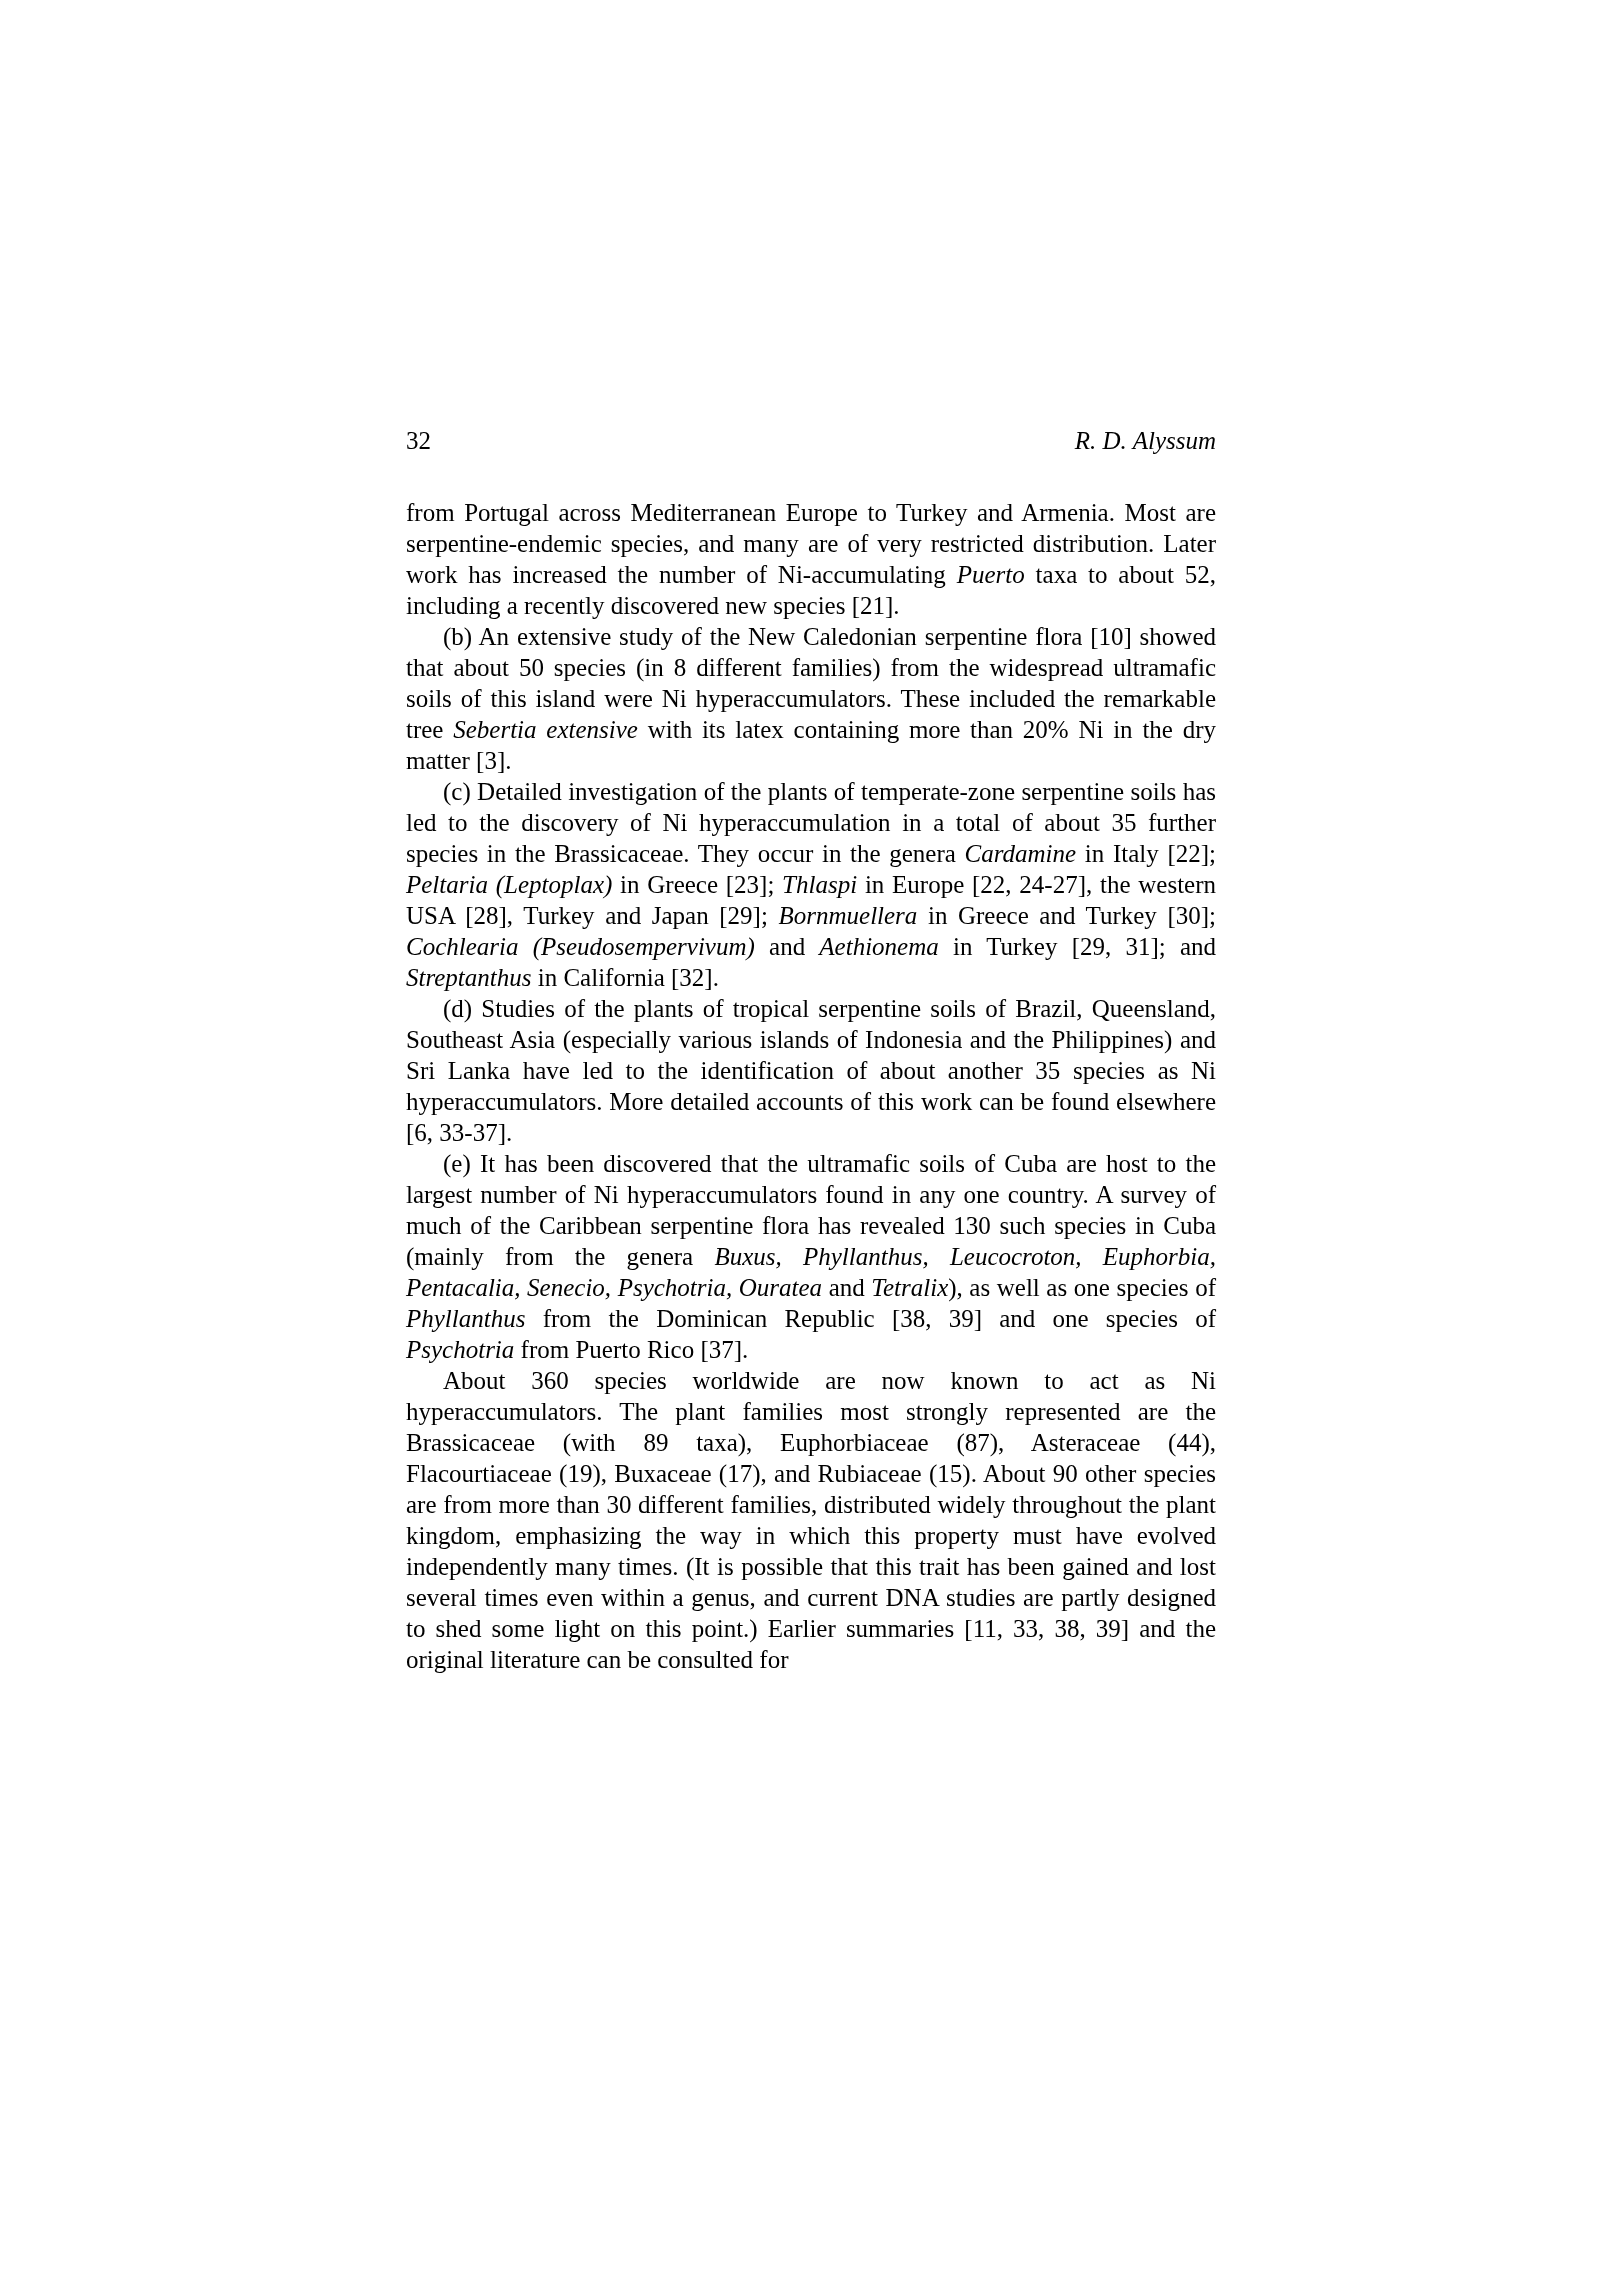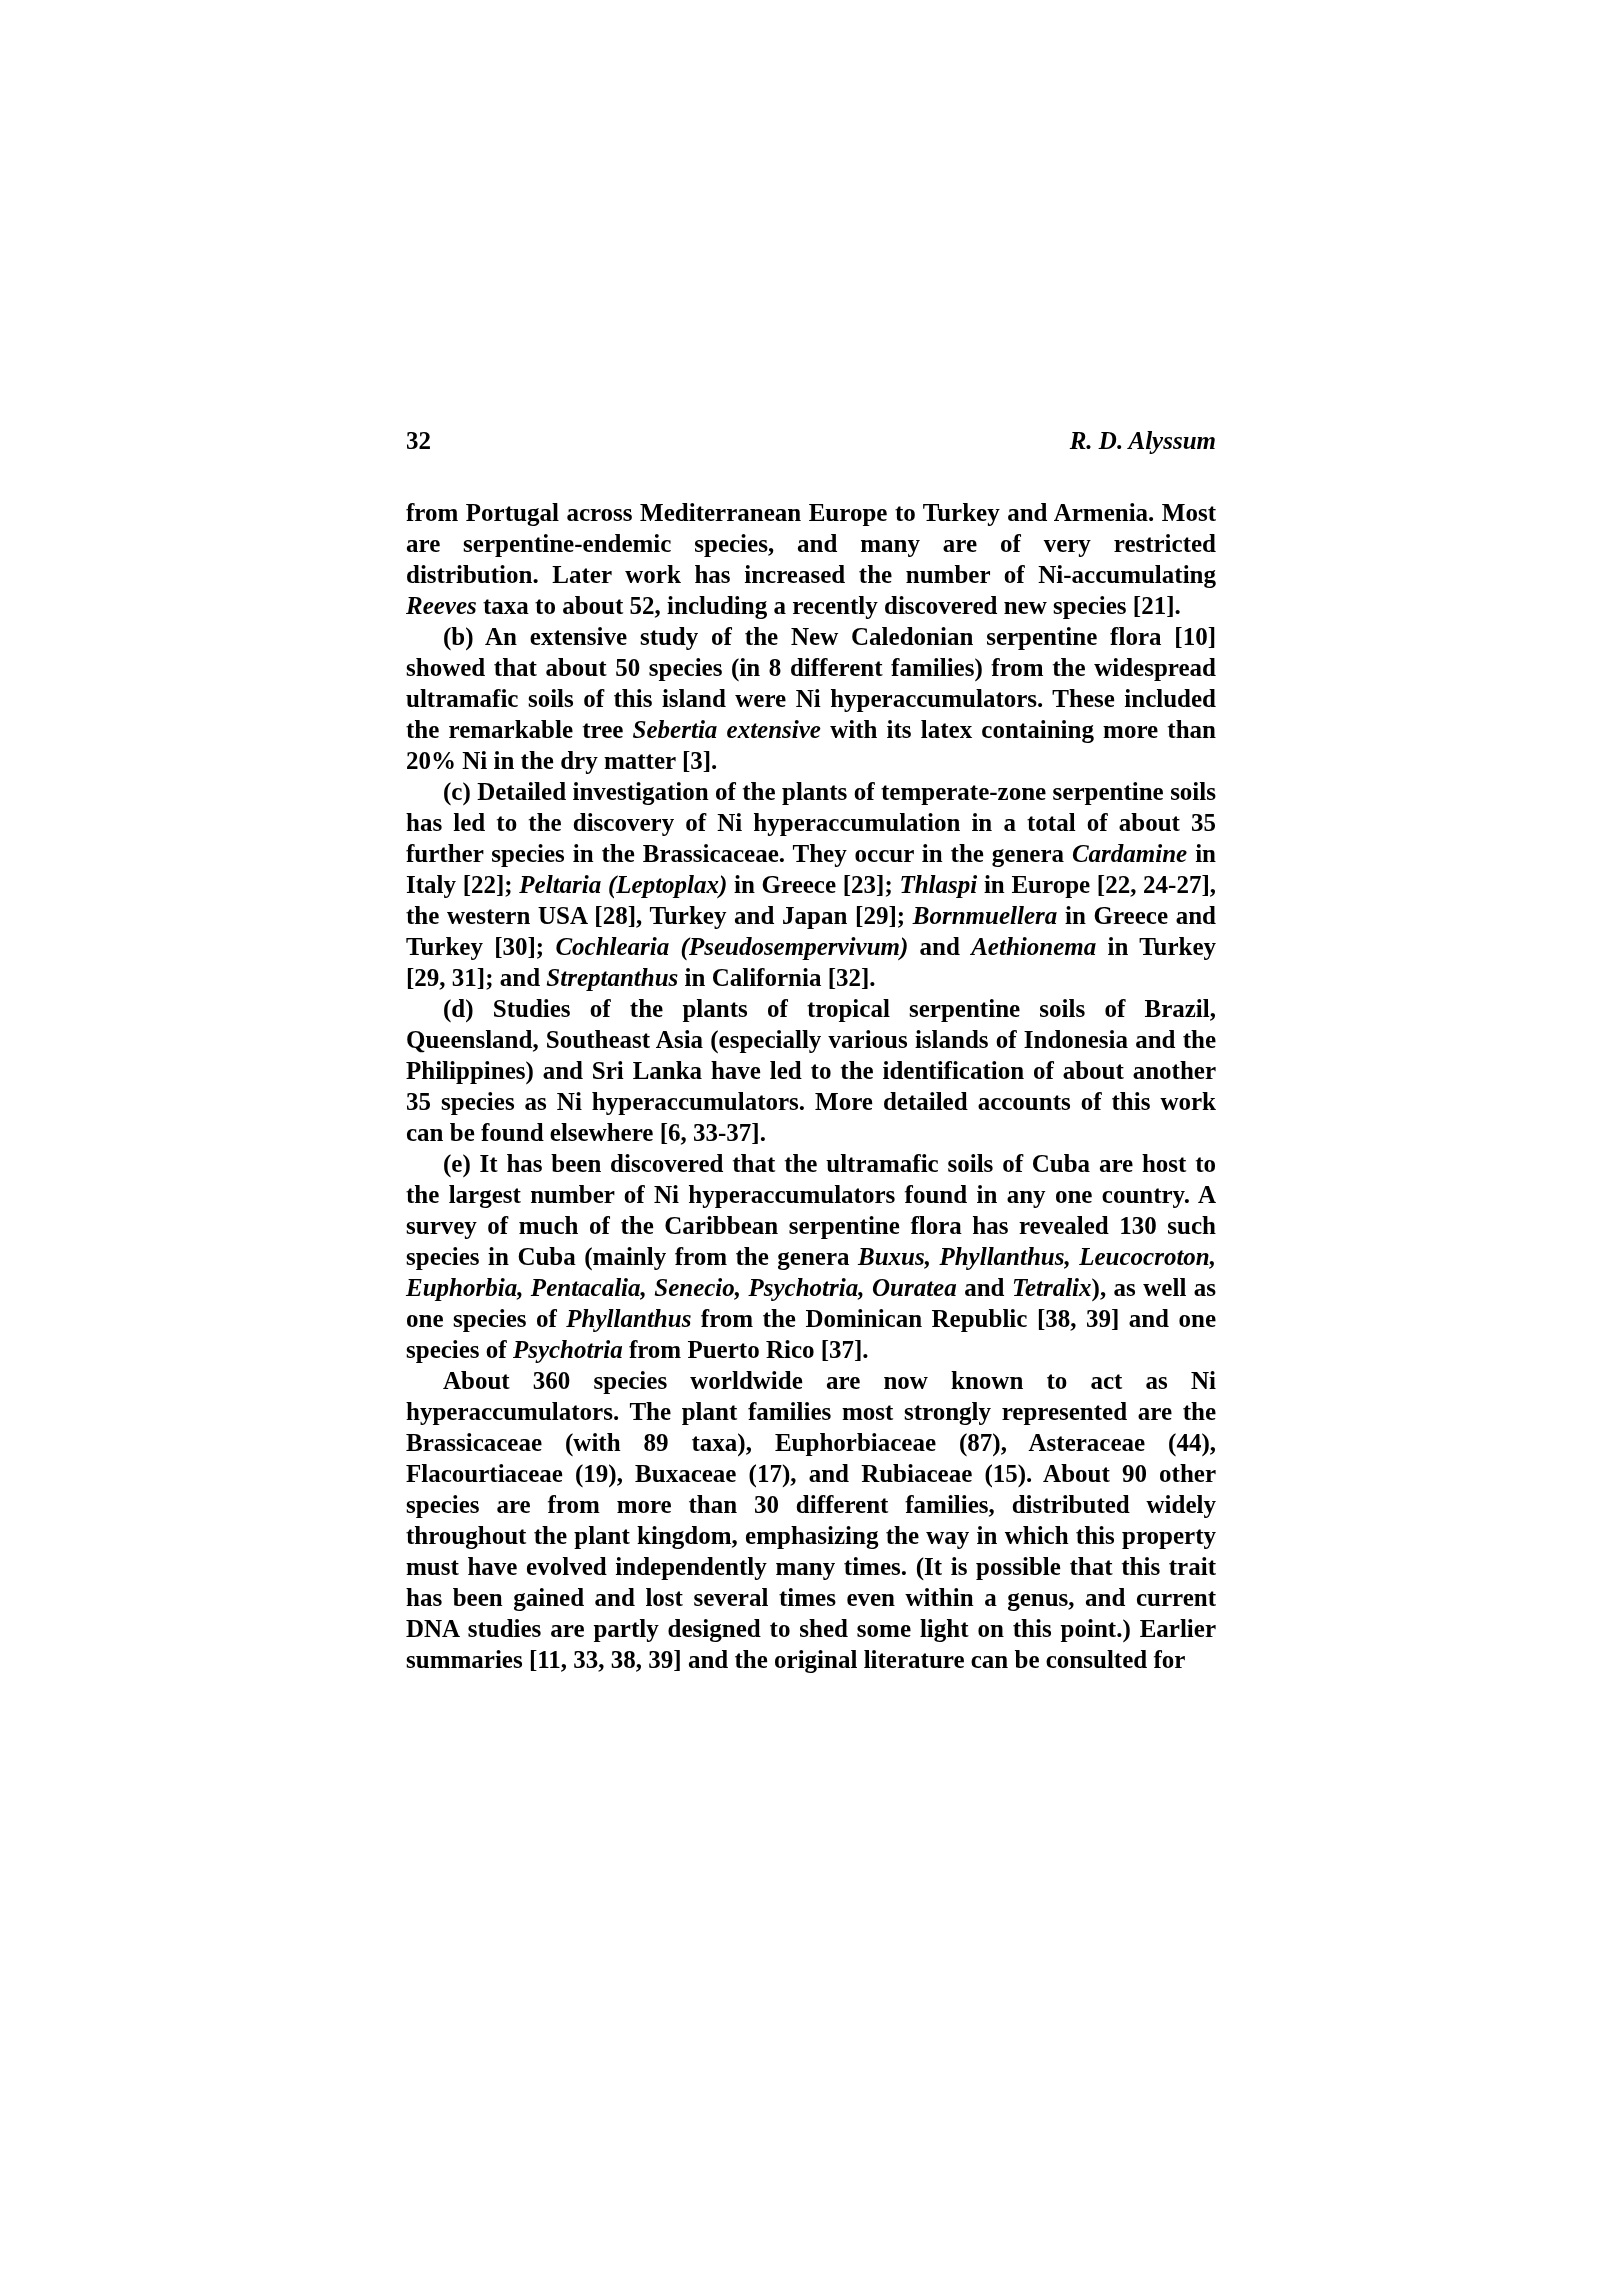--- a/index.html
+++ b/index.html
@@ -12,21 +12,20 @@
     background: #ffffff;
     color: #000000;
     font-family: "Liberation Serif", "DejaVu Serif", serif;
   }
   .page {
     position: relative;
     width: 1622px;
     height: 2269px;
     background: #ffffff;
     overflow: hidden;
-    font-weight: bold;
   }
   .running-header {
     position: absolute;
     left: 406px;
     top: 425px;
     width: 810px;
     display: flex;
     justify-content: space-between;
     align-items: baseline;
     font-size: 25px;
@@ -61,21 +60,21 @@
 </head>
 <body>
 
 <div class="page">
   <header class="running-header">
     <span class="page-num">32</span>
     <span class="running-head">R. D. Alyssum</span>
   </header>
 
   <main class="body-text" id="paragraphs">
-      <p class="para"><span>from Portugal across Mediterranean Europe to Turkey and Armenia. Most are serpentine-endemic species, and many are of very restricted distribution. Later work has increased the number of Ni-accumulating </span><em>Reeves</em><span> taxa to about 52, including a recently discovered new species [21].</span></p>
+      <p class="para"><span>from Portugal across Mediterranean Europe to Turkey and Armenia. Most are serpentine-endemic species, and many are of very restricted distribution. Later work has increased the number of Ni-accumulating </span><em>Puerto</em><span> taxa to about 52, including a recently discovered new species [21].</span></p>
       <p class="para indent"><span>(b) An extensive study of the New Caledonian serpentine flora [10] showed that about 50 species (in 8 different families) from the widespread ultramafic soils of this island were Ni hyperaccumulators. These included the remarkable tree </span><em>Sebertia extensive</em><span> with its latex containing more than 20% Ni in the dry matter [3].</span></p>
       <p class="para indent"><span>(c) Detailed investigation of the plants of temperate-zone serpentine soils has led to the discovery of Ni hyperaccumulation in a total of about 35 further species in the Brassicaceae. They occur in the genera </span><em>Cardamine</em><span> in Italy [22]; </span><em>Peltaria (Leptoplax)</em><span> in Greece [23]; </span><em>Thlaspi</em><span> in Europe [22, 24-27], the western USA [28], Turkey and Japan [29]; </span><em>Bornmuellera</em><span> in Greece and Turkey [30]; </span><em>Cochlearia (Pseudosempervivum)</em><span> and </span><em>Aethionema</em><span> in Turkey [29, 31]; and </span><em>Streptanthus</em><span> in California [32].</span></p>
       <p class="para indent"><span>(d) Studies of the plants of tropical serpentine soils of Brazil, Queensland, Southeast Asia (especially various islands of Indonesia and the Philippines) and Sri Lanka have led to the identification of about another 35 species as Ni hyperaccumulators. More detailed accounts of this work can be found elsewhere [6, 33-37].</span></p>
       <p class="para indent"><span>(e) It has been discovered that the ultramafic soils of Cuba are host to the largest number of Ni hyperaccumulators found in any one country. A survey of much of the Caribbean serpentine flora has revealed 130 such species in Cuba (mainly from the genera </span><em>Buxus, Phyllanthus, Leucocroton, Euphorbia, Pentacalia, Senecio, Psychotria, Ouratea</em><span> and </span><em>Tetralix</em><span>), as well as one species of </span><em>Phyllanthus</em><span> from the Dominican Republic [38, 39] and one species of </span><em>Psychotria</em><span> from Puerto Rico [37].</span></p>
       <p class="para indent"><span>About 360 species worldwide are now known to act as Ni hyperaccumulators. The plant families most strongly represented are the Brassicaceae (with 89 taxa), Euphorbiaceae (87), Asteraceae (44), Flacourtiaceae (19), Buxaceae (17), and Rubiaceae (15). About 90 other species are from more than 30 different families, distributed widely throughout the plant kingdom, emphasizing the way in which this property must have evolved independently many times. (It is possible that this trait has been gained and lost several times even within a genus, and current DNA studies are partly designed to shed some light on this point.) Earlier summaries [11, 33, 38, 39] and the original literature can be consulted for</span></p>
     </main>
 </div>
 
 
 </body></html>

